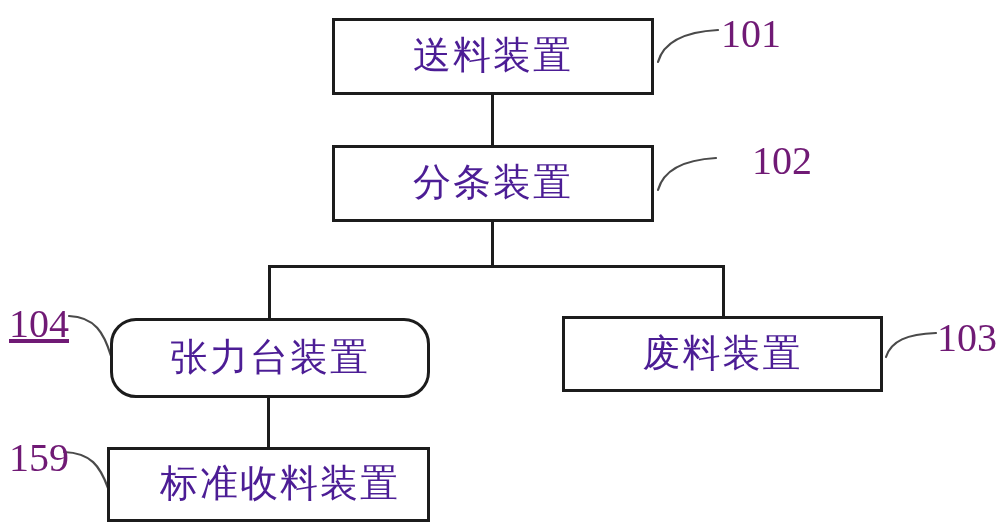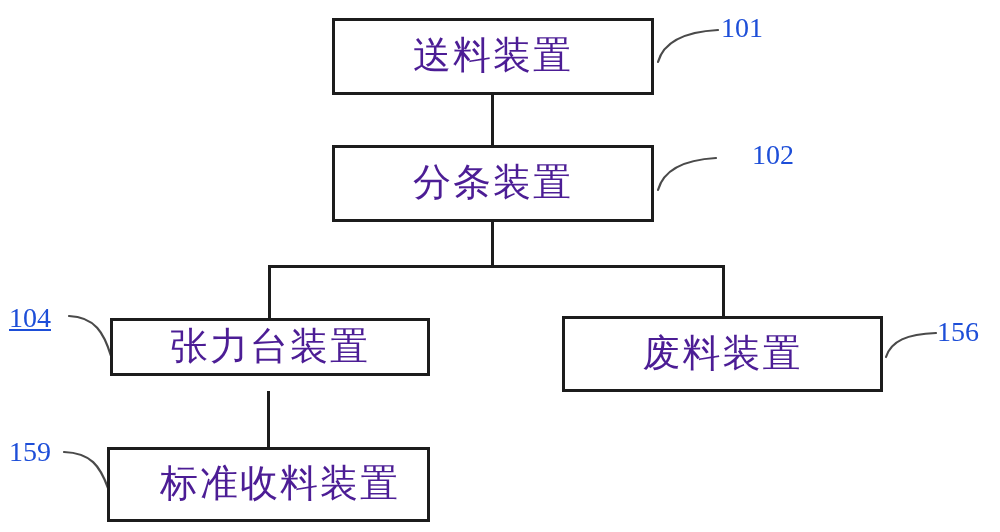--- a/index.html
+++ b/index.html
@@ -34,23 +34,23 @@
   }
   .conn {
     position: absolute;
     background: #1c1c1c;
     z-index: 1;
   }
   .conn.v { width: 3px; }
   .conn.h { height: 3px; }
   .ref {
     position: absolute;
-    font-size: 28px;
+    font-size: 40px;
     line-height: 1;
-    color: #1d4ed8;
+    color: #701a75;
     z-index: 3;
     white-space: nowrap;
   }
   #leaders {
     position: absolute;
     left: 0;
     top: 0;
     z-index: 1;
   }
   #leaders path {
@@ -82,26 +82,26 @@
 
   <div class="node" style="left:332px; top:18px;  width:322px; height:77px;">
     <span class="label">送料装置</span>
   </div>
   <div class="node" style="left:332px; top:145px; width:322px; height:77px;">
     <span class="label">分条装置</span>
   </div>
   <div class="node" style="left:562px; top:316px; width:321px; height:76px;">
     <span class="label">废料装置</span>
   </div>
-  <div class="node" style="left:110px; top:318px; width:320px; height:58px;">
+  <div class="node" style="left:110px; top:318px; width:320px; height:80px;border-radius:26px;">
     <span class="label">张力台装置</span>
   </div>
   <div class="node" style="left:107px; top:447px; width:323px; height:75px;padding-left:23px;">
     <span class="label">标准收料装置</span>
   </div>
 
   <div class="ref" style="left:721px; top:14px;">101</div>
   <div class="ref" style="left:752px; top:141px;">102</div>
-  <div class="ref" style="left:937px; top:318px;">156</div>
+  <div class="ref" style="left:937px; top:318px;">103</div>
   <div class="ref" style="left:9px;  top:304px;text-decoration:underline;">104</div>
   <div class="ref" style="left:9px;  top:438px;">159</div>
 
 </div>
 
 </body></html>

